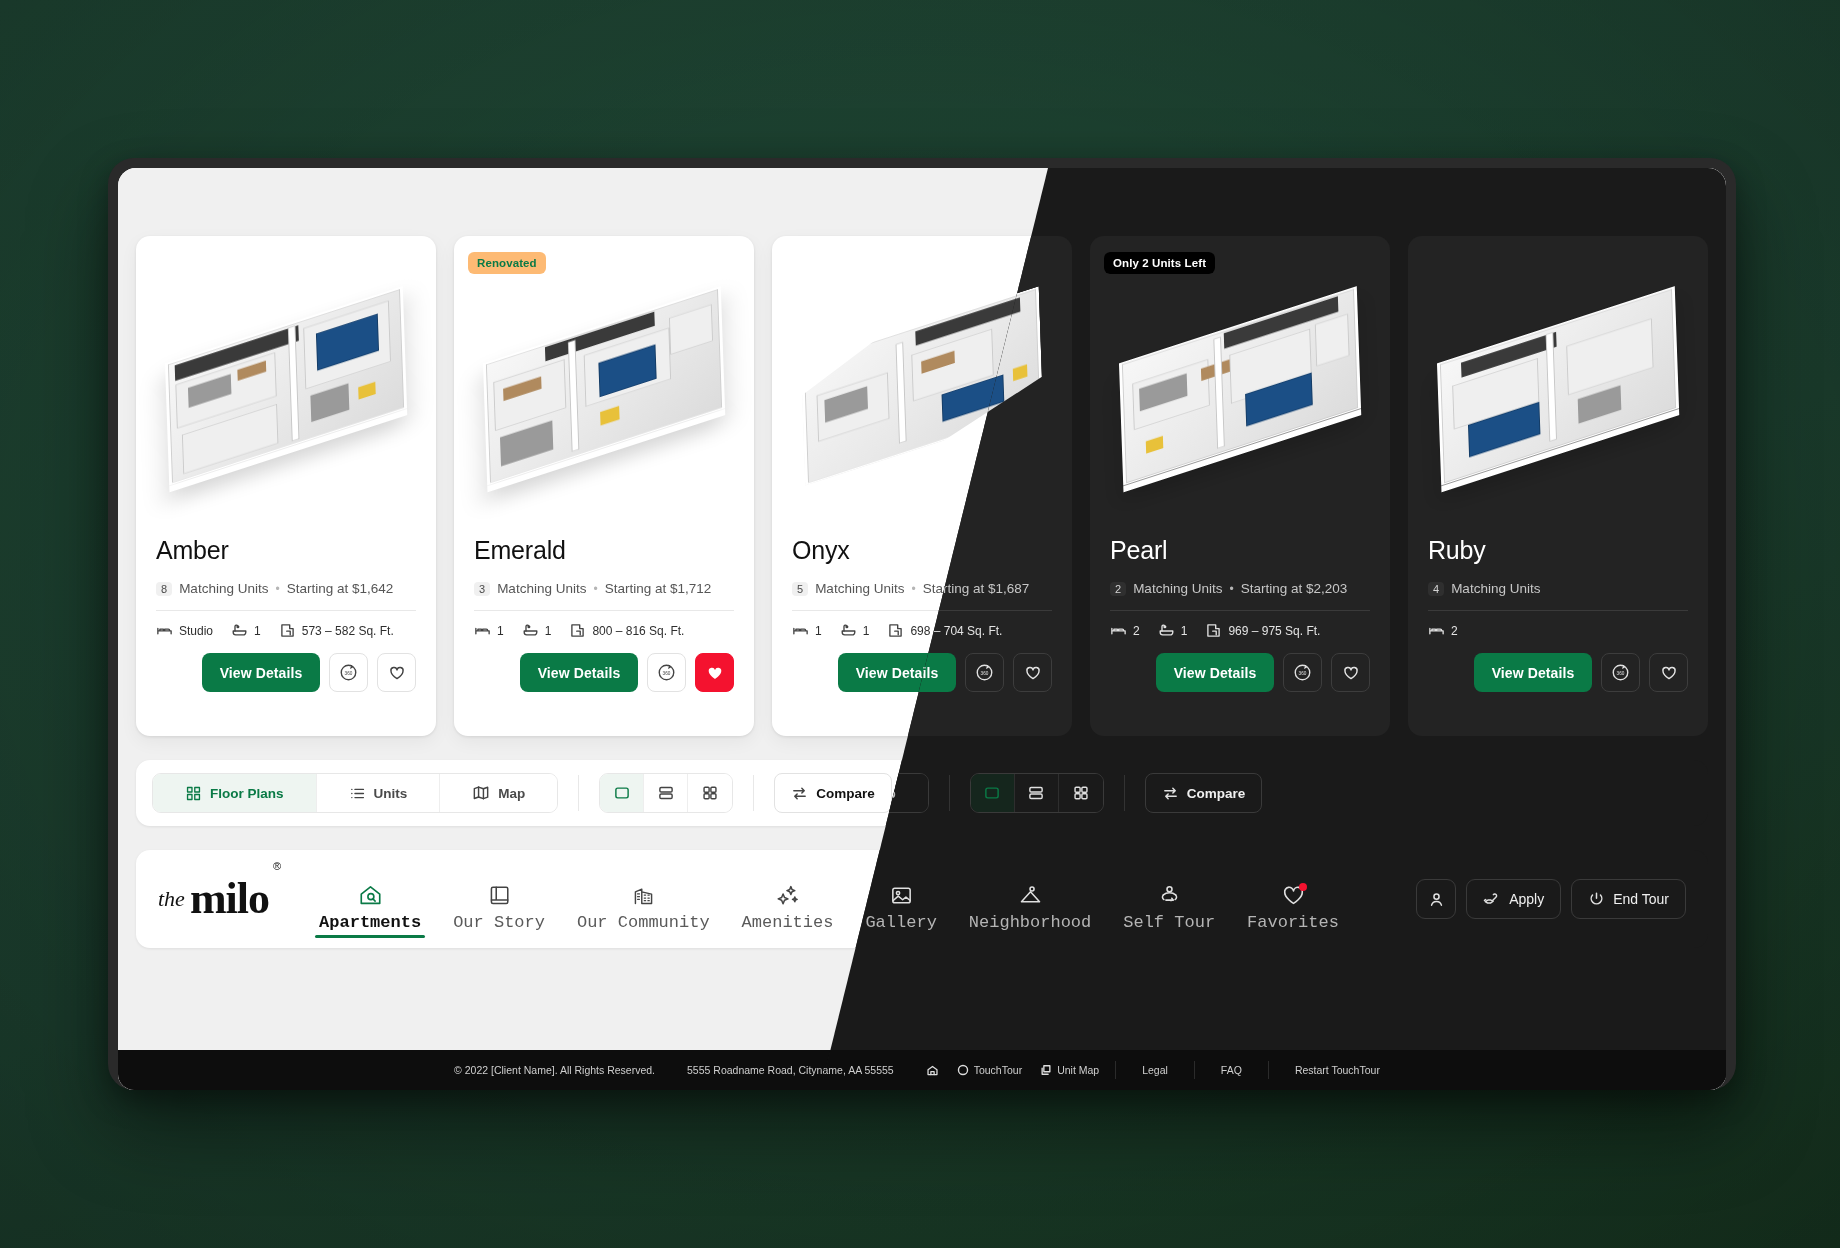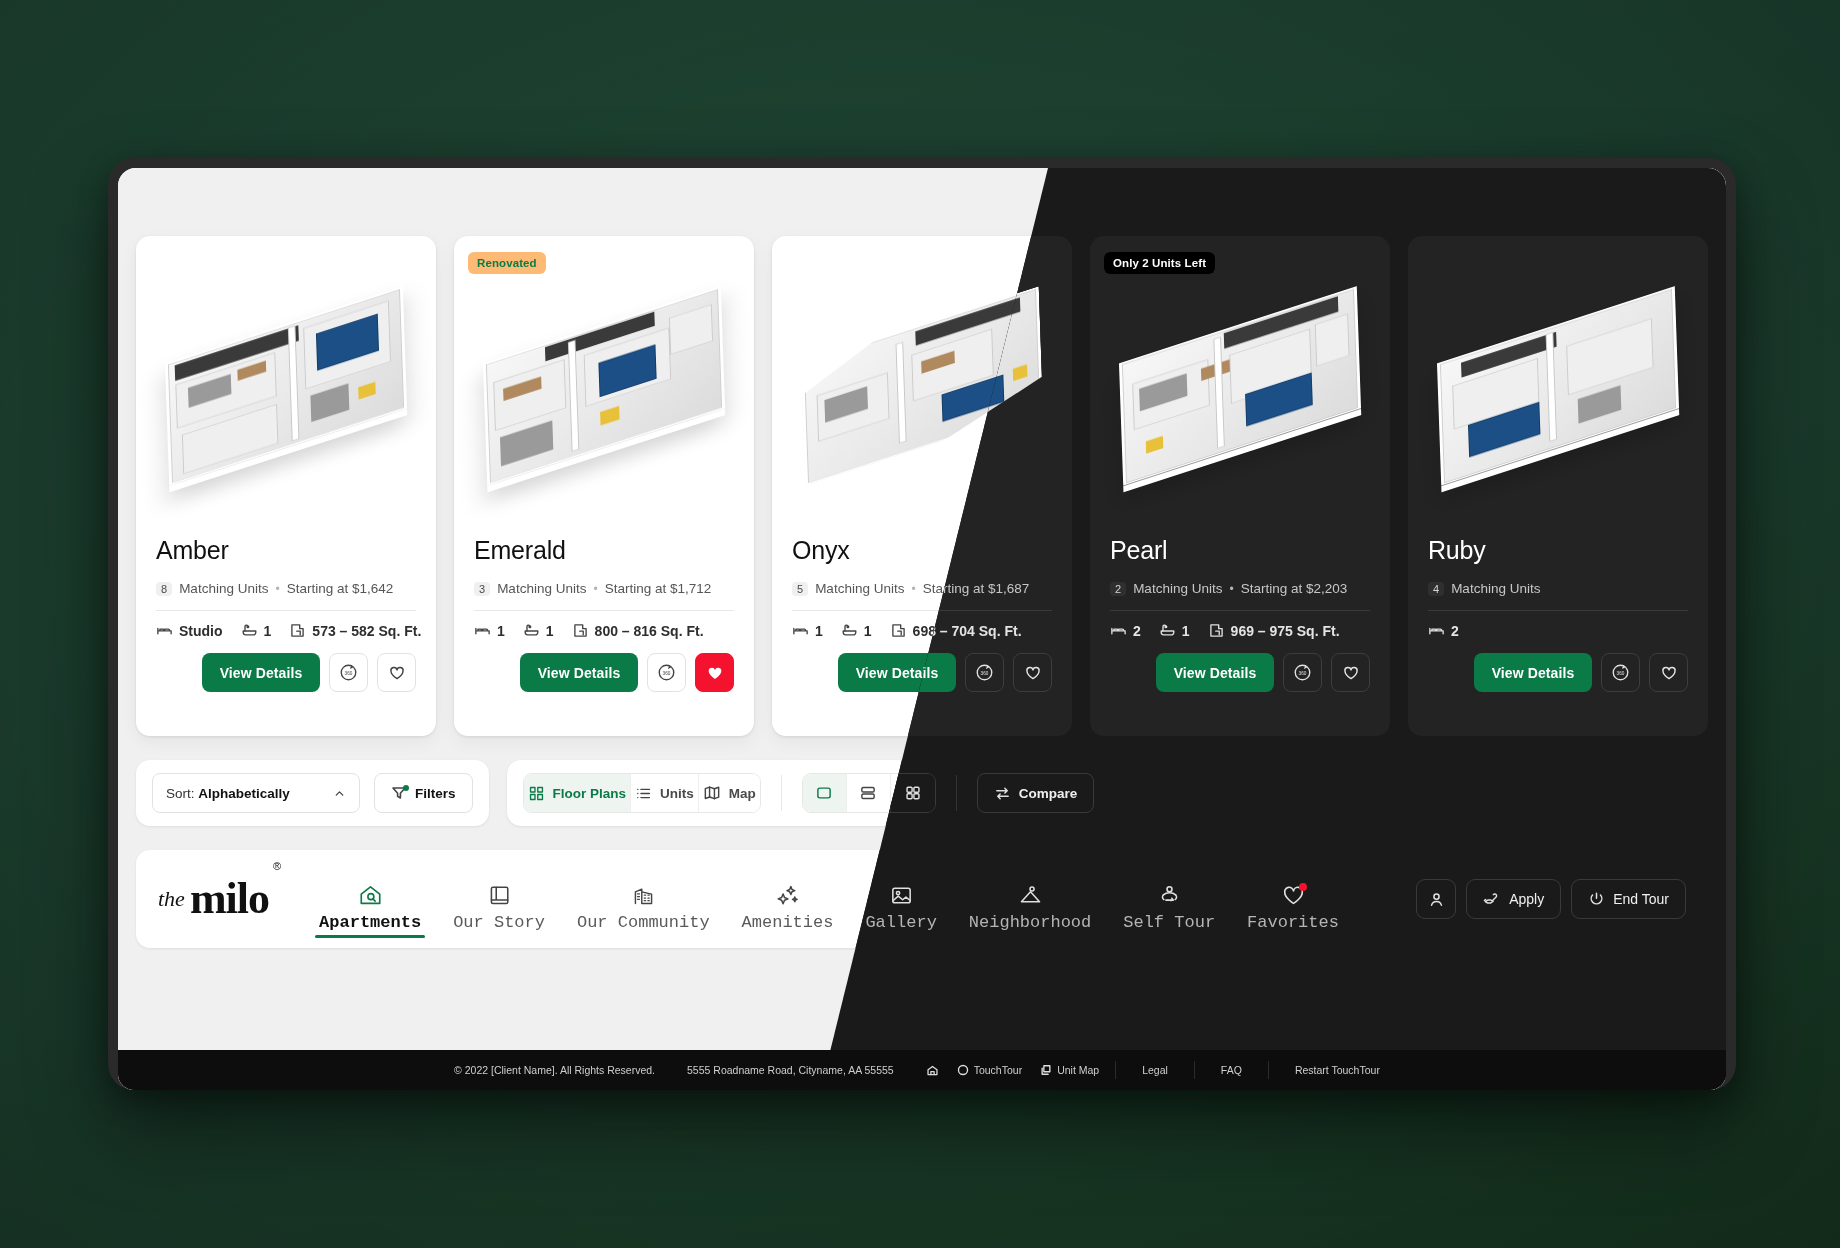--- a/index.html
+++ b/index.html
@@ -135,21 +135,21 @@
     border-radius: 4px;
     padding: 1px 5px;
     font-size: 11px;
     color: #4a4a4a;
     font-weight: 500;
   }
   .dot-sep { color: #b5b5b5; font-size: 12px; }
   .card-divider { height: 1px; background: #e8e8e8; margin: 14px 0 11px; }
   .specs {
     display: flex; align-items: center; gap: 18px;
-    font-size: 14px; color: #2e2e2e; font-weight: 700;
+    font-size: 12px; color: #2e2e2e; font-weight: 400;
   }
   .spec { display: flex; align-items: center; gap: 6px; white-space: nowrap; }
   .spec svg { display: block; }
   .card-actions {
     margin-top: 14px;
     display: flex; align-items: center; gap: 9px;
   }
   .btn-primary {
     flex: 1;
     height: 39px;
@@ -217,21 +217,21 @@
   }
   .seg {
     display: flex;
     border: 1px solid #e7e7e7;
     border-radius: 9px;
     overflow: hidden;
     height: 40px;
   }
   .seg-item {
     display: flex; align-items: center; gap: 8px;
-    padding: 0 4px;
+    padding: 0 32px;
     font-size: 13.5px; font-weight: 700;
     color: #4a4a4a; background: #fff;
     cursor: pointer;
     border-right: 1px solid #eeeeee;
   }
   .seg-item:last-child { border-right: none; }
   .seg-item.active { background: #eef5f1; color: #0a7a46; }
   .vdiv { width: 1px; background: #e8e8e8; align-self: stretch; margin: 2px 6px; }
   .layout-seg {
     display: flex; border: 1px solid #e7e7e7; border-radius: 9px; overflow: hidden; height: 40px;
@@ -687,37 +687,20 @@
                   <svg width="18" height="18" viewBox="0 0 20 20">
                     <path class="icon-stroke" d="M10 16.2S3.3 12.2 3.3 7.9A3.4 3.4 0 0 1 10 6.6a3.4 3.4 0 0 1 6.7 1.3c0 4.3-6.7 8.3-6.7 8.3z"></path>
                   </svg>
                 </div>
         </div>
       </div>
           </div>
         </div>
 
   <div class="toolbar-row">
-    <div class="panel panel-left">
-      <div class="select-box">
-        <span><span>Sort: </span><b>Alphabetically</b></span>
-        <svg width="13" height="13" viewBox="0 0 16 16">
-                <path class="icon-stroke" d="M4 10l4-4 4 4"></path>
-              </svg>
-      </div>
-      <button class="btn-outline">
-        <span style="position:relative;display:flex">
-          <svg width="16" height="16" viewBox="0 0 16 16">
-                  <path class="icon-stroke" d="M2 3h12l-4.6 5.3V13L6.6 11.4V8.3z"></path>
-                </svg>
-          <span class="green-dot" style="right:-2px;top:0"></span>
-        </span>
-        <span>Filters</span>
-      </button>
-    </div>
 
     <div class="panel panel-right">
       <div class="seg">
               <div class="seg-item active">
                 <svg width="17" height="17" viewBox="0 0 20 20">
                   <path class="icon-stroke" style="stroke:currentColor" d="M3 3h5.2v5.2H3zM3 11.2h5.2V17H3zM11.5 3H17v5.2h-5.5zM11.5 11.2H17V17h-5.5z"></path>
                 </svg>
                 <span>Floor Plans</span>
               </div>
               <div class="seg-item">

